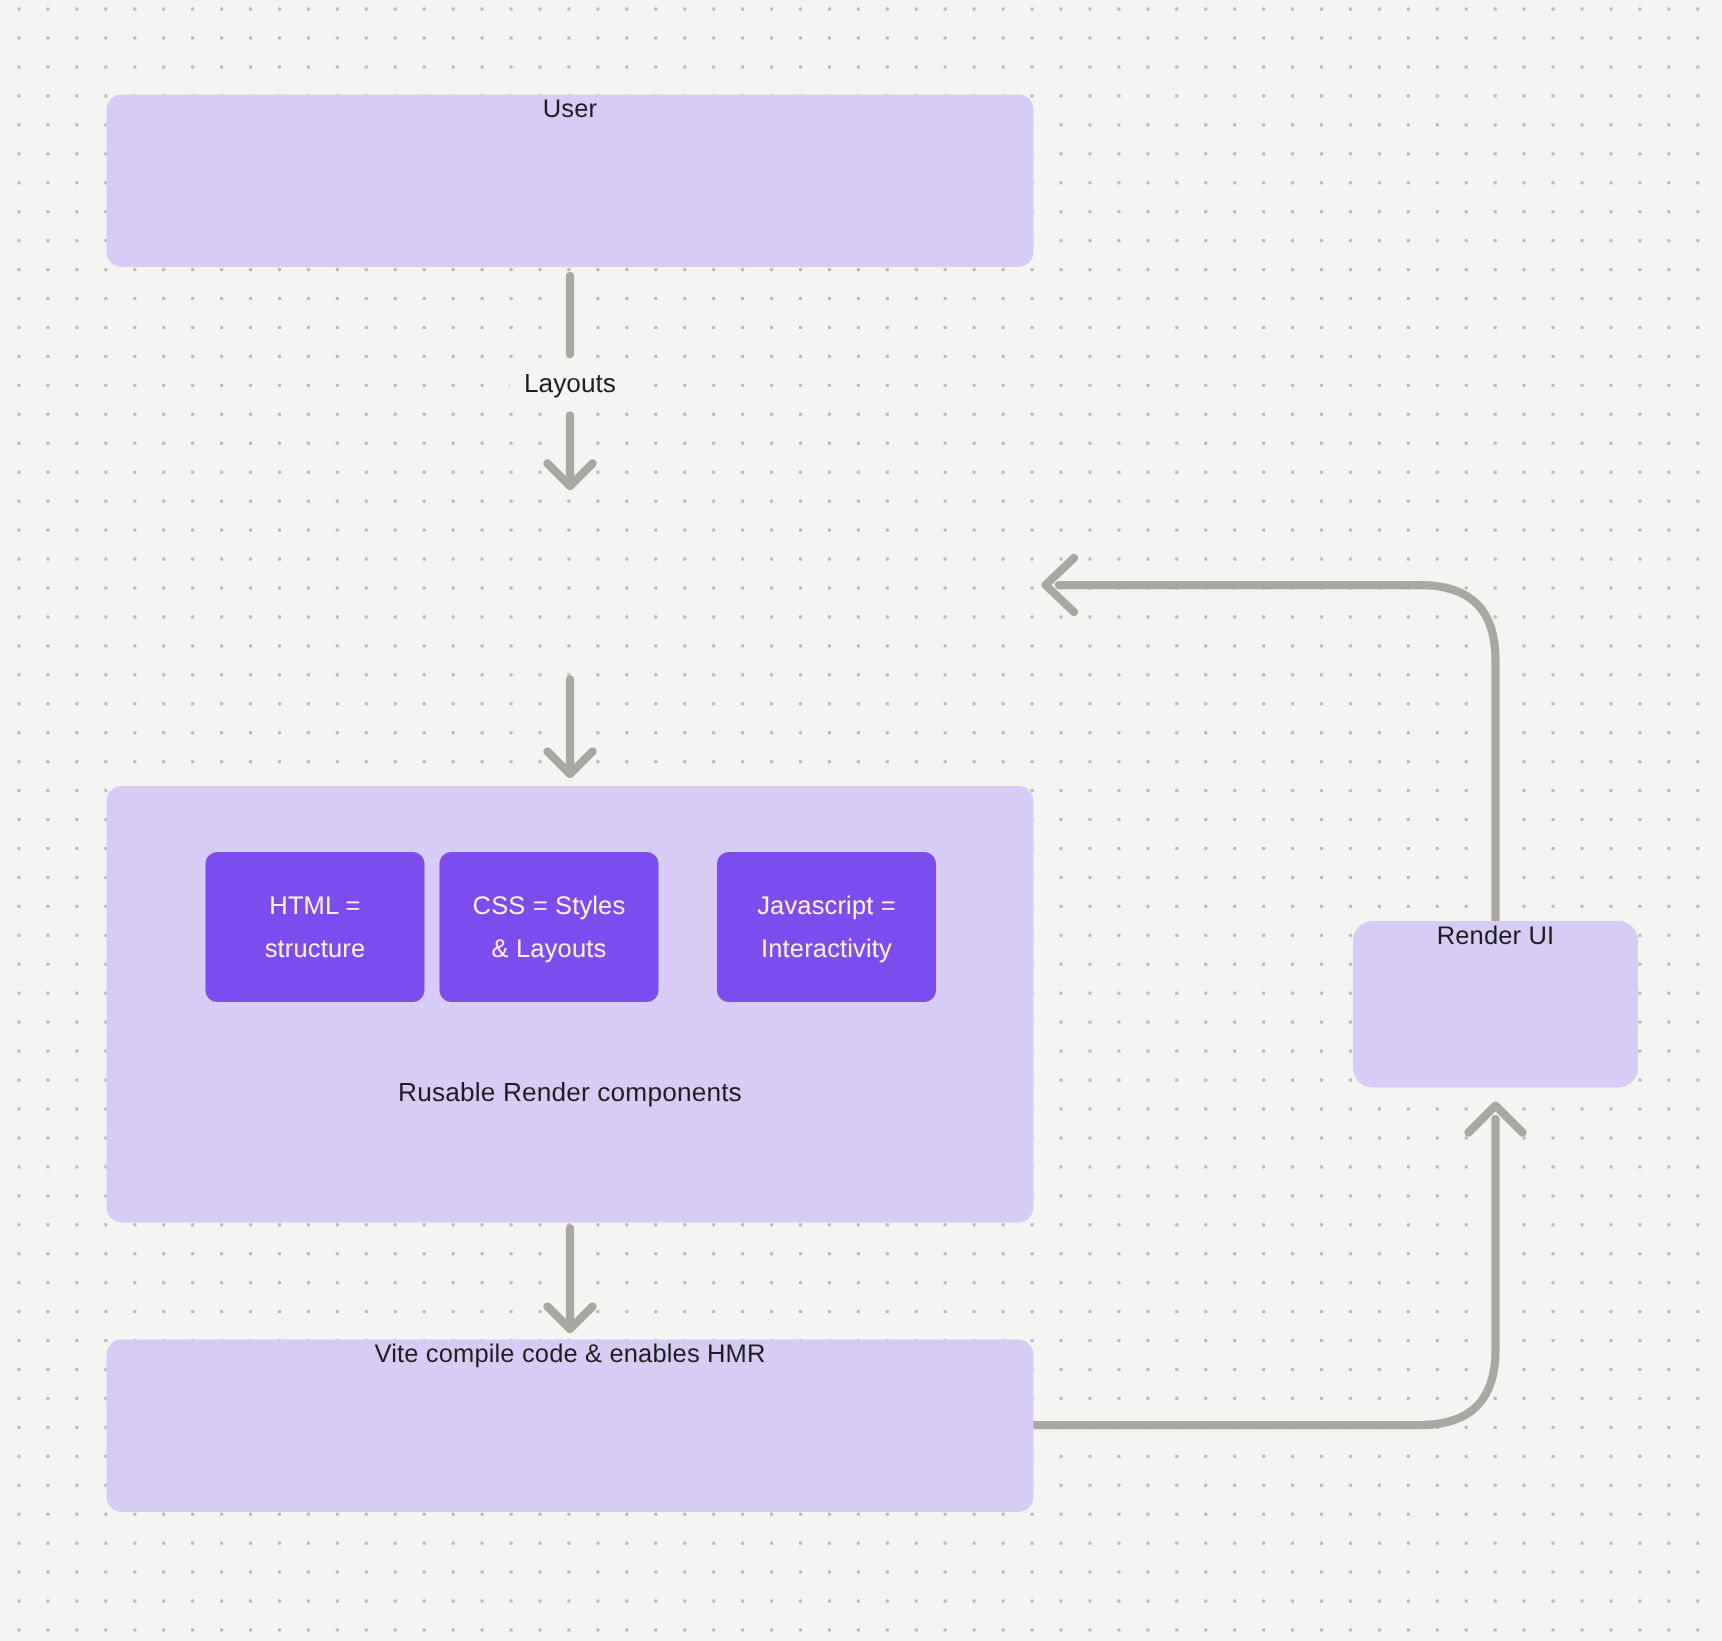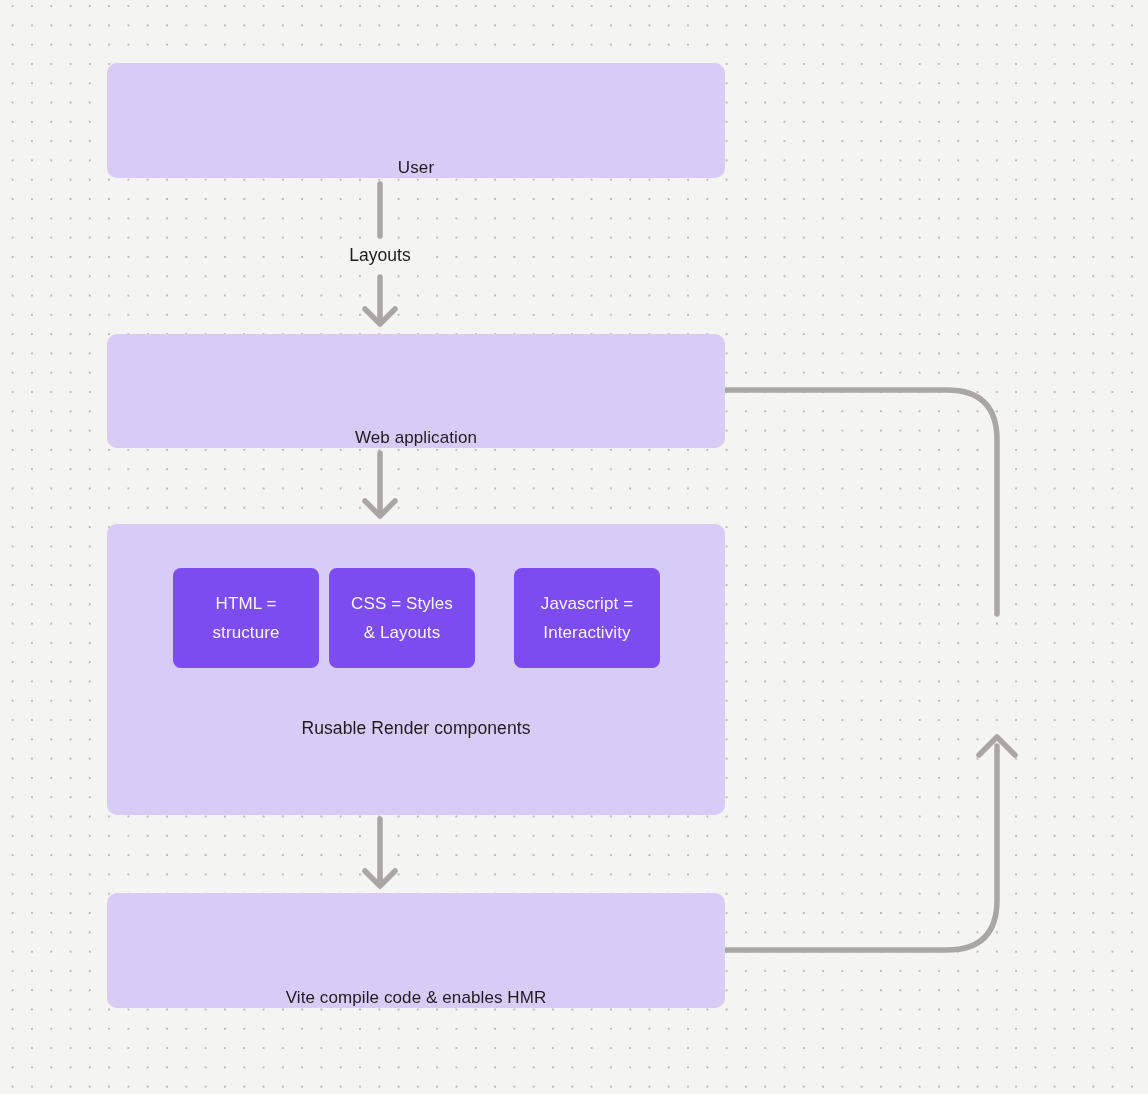--- a/index.html
+++ b/index.html
@@ -29,26 +29,25 @@
     stroke-width: 5.5;
     stroke-linecap: round;
     stroke-linejoin: round;
   }
 
   .node {
     position: absolute;
     background: #d7ccf5;
     border-radius: 10px;
     display: flex;
-    align-items: flex-end;
+    align-items: flex-start;
     justify-content: center;
     color: #1d1d1f;
     font-size: 17px;
     letter-spacing: 0.1px;
-    margin-left: 36px;
   }
 
   .node-user            { left: 71px;  top: 63px;  width: 618px; height: 115px; }
   .node-webapp          { left: 71px;  top: 334px; width: 618px; height: 114px; }
   .node-group           { left: 71px;  top: 524px; width: 618px; height: 291px; }
   .node-vite            { left: 71px;  top: 893px; width: 618px; height: 115px; }
   .node-render-ui       { left: 902px; top: 614px; width: 190px; height: 111px; border-radius: 13px; }
 
   .chip {
     position: absolute;
@@ -128,35 +127,35 @@
       <polyline points="716,372 697,390 716,408"></polyline>
     </g>
   </svg>
 
   <div class="node node-user">
     <span>User</span>
   </div>
 
   <div class="edge-label">Layouts</div>
 
-  <div class="node node-webapp">
-    <span>Web application</span>
-  </div>
 
   <div class="node node-group">
     <div class="chip chip-html">
       <span>HTML = structure</span>
     </div>
     <div class="chip chip-css">
       <span>CSS = Styles &amp; Layouts</span>
     </div>
     <div class="chip chip-js">
       <span>Javascript = Interactivity</span>
     </div>
     <div class="group-label">Rusable Render components</div>
   </div>
 
   <div class="node node-vite">
     <span>Vite compile code &amp; enables HMR</span>
   </div>
 
+  <div class="node node-render-ui">
+    <span>Render UI</span>
+  </div>
 
 </div>
 
 </body></html>

